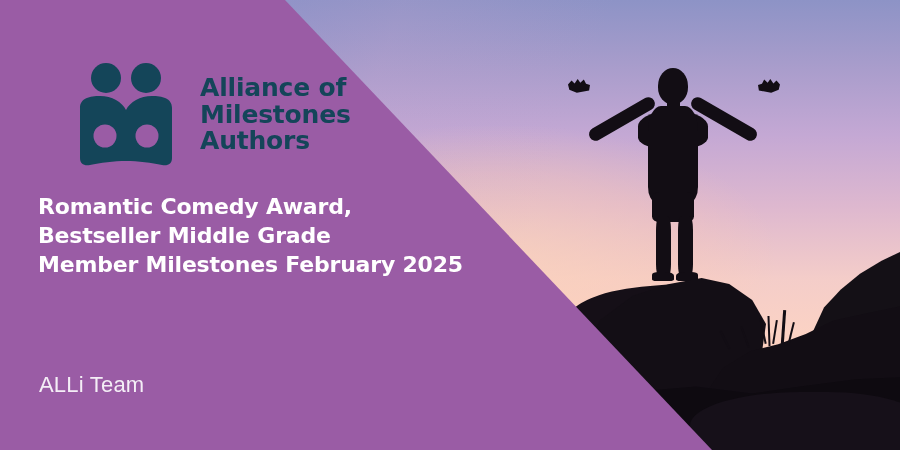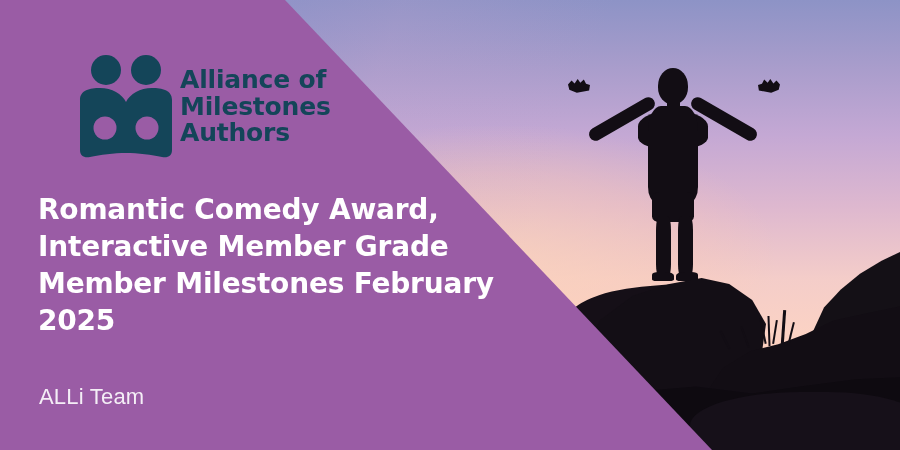--- a/index.html
+++ b/index.html
@@ -142,35 +142,35 @@
   
   .purple{
     position:absolute;inset:0;
     background:#9a5ca5;
     clip-path:polygon(0 0, 285px 0, 712px 450px, 0 450px);
   }
 
   
   .content{position:absolute;left:0;top:0;width:540px;height:450px;}
 
-  .logo{position:absolute;left:78px;top:54px;display:flex;align-items:center;gap:6px;}
+  .logo{position:absolute;left:78px;top:62px;display:flex;align-items:center;gap:26px;}
   .logo-mark{width:96px;height:106px;flex:0 0 auto;}
   .logo-words{
     color:#144559;font-weight:700;font-size:25px;line-height:1.07;
     letter-spacing:-0.2px;font-family:"DejaVu Sans", sans-serif;
   }
   .logo-words div{white-space:nowrap;}
 
   .headline{
     position:absolute;left:38px;top:192px;width:480px;
-    color:#ffffff;font-weight:bold;font-size:28px;line-height:1.32;
+    color:#ffffff;font-weight:bold;font-size:22px;line-height:1.32;
     letter-spacing:-0.2px;font-family:"DejaVu Sans", sans-serif;
   }
   .byline{
-    position:absolute;left:39px;top:384px;
+    position:absolute;left:39px;top:372px;
     color:#f4eef6;font-size:22px;font-weight:400;letter-spacing:0.2px;
     font-family:"Liberation Sans", sans-serif;
   }
 </style>
 </head>
 <body>
 
 <div id="banner">
 
   <div class="photo">
@@ -224,20 +224,20 @@
       </svg>
       <div class="logo-words">
         <div>Alliance of</div>
         <div>Milestones</div>
         <div>Authors</div>
       </div>
     </div>
 
     <div class="headline">
       <div>Romantic Comedy Award,</div>
-      <div>Interactive Member Grade</div>
+      <div>Bestseller Middle Grade</div>
       <div>Member Milestones February 2025</div>
     </div>
 
     <div class="byline">ALLi Team</div>
 
   </div>
 </div>
 
 </body></html>

